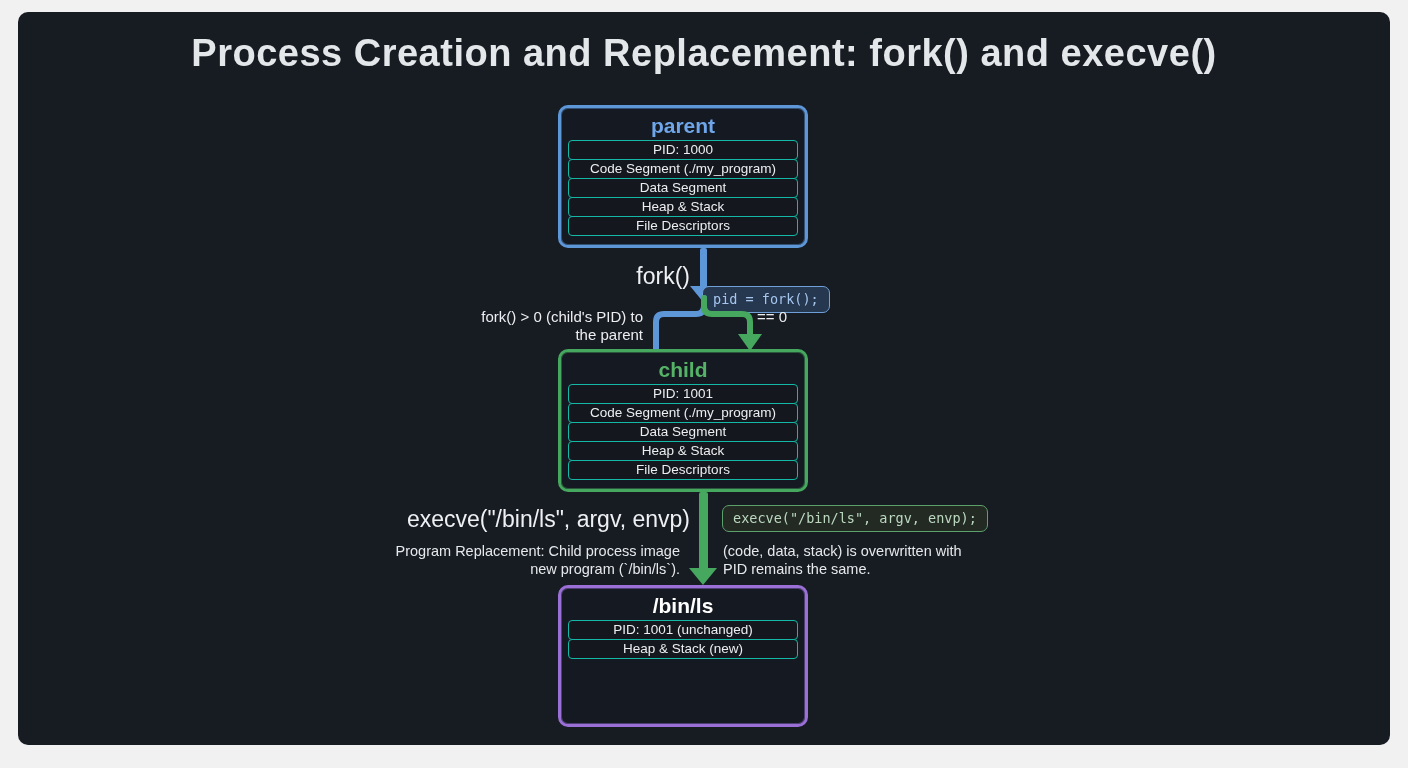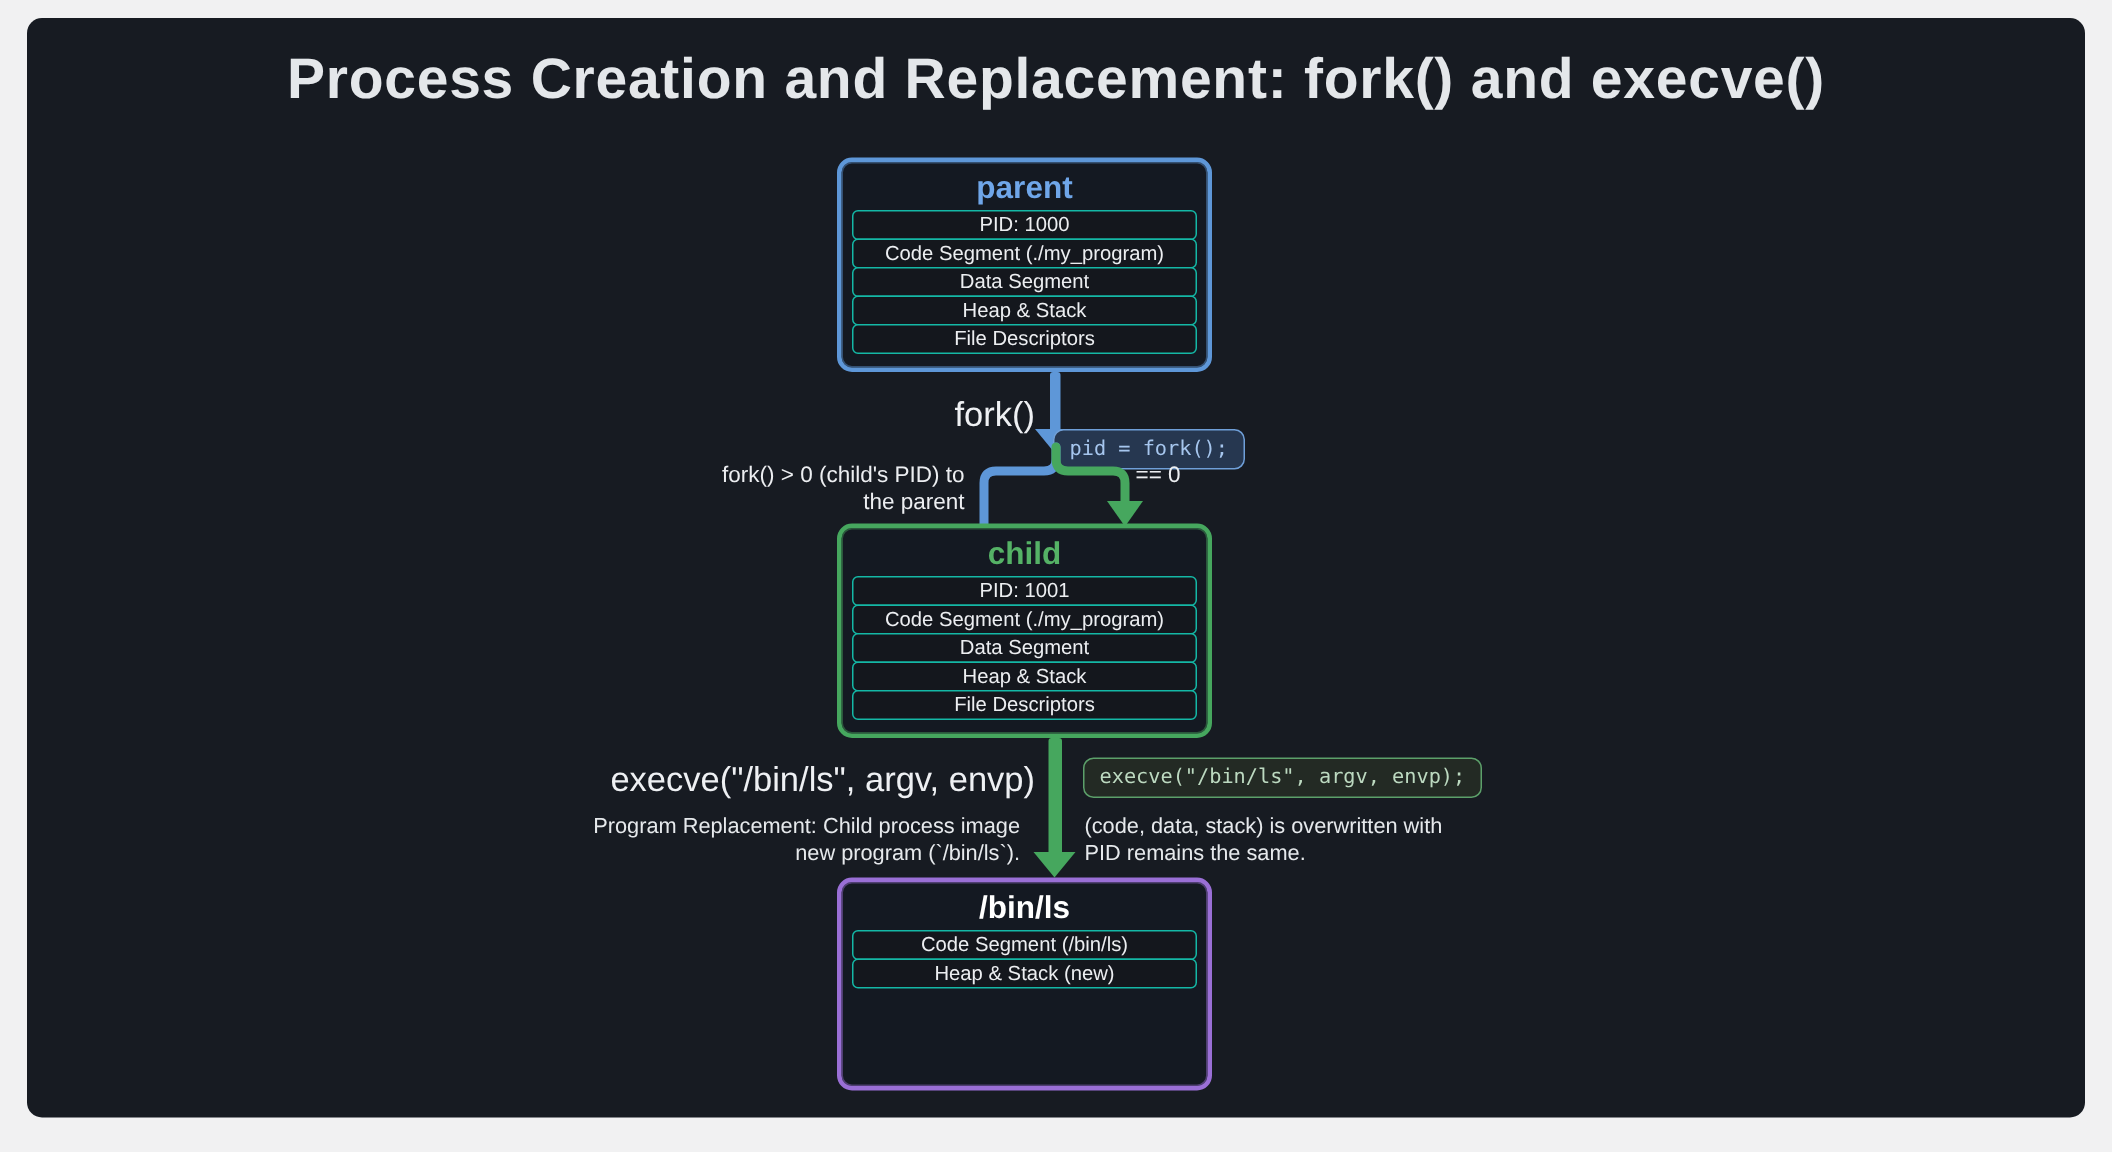--- a/index.html
+++ b/index.html
@@ -178,18 +178,18 @@
     <div>new program (`/bin/ls`).</div>
   </div>
   <div class="edge-note" style="left:705px; top:531px;">
     <div>(code, data, stack) is overwritten with</div>
     <div>PID remains the same.</div>
   </div>
 
   <div class="proc-box purple" style="top:573px; height:142px;">
     <div class="proc-title">/bin/ls</div>
     <div class="proc-rows">
-      <div class="proc-row">Code Segment (/bin/ls)</div>
+      <div class="proc-row">PID: 1001 (unchanged)</div>
       <div class="proc-row">Heap &amp; Stack (new)</div>
     </div>
   </div>
 
 </div>
 
 </body></html>

